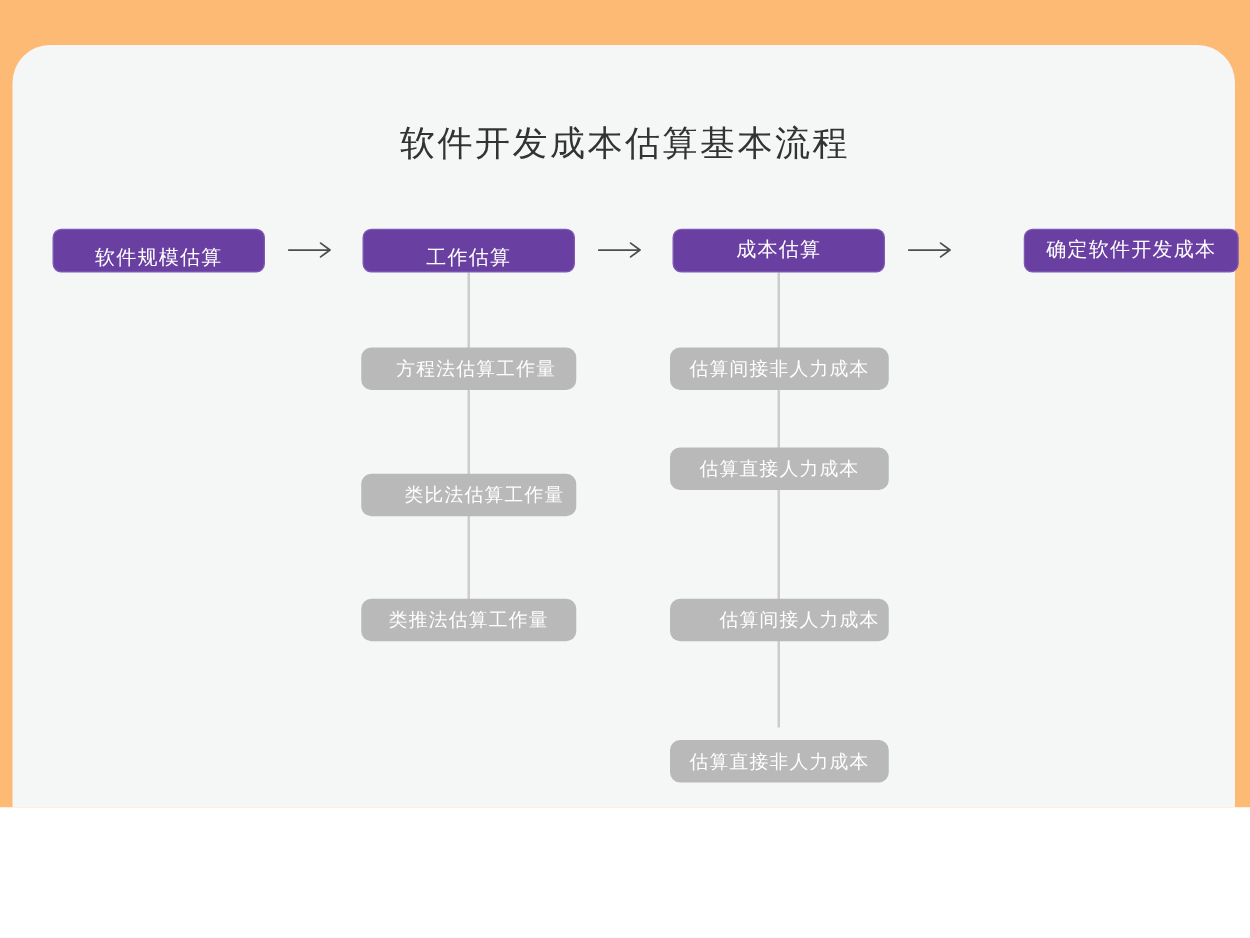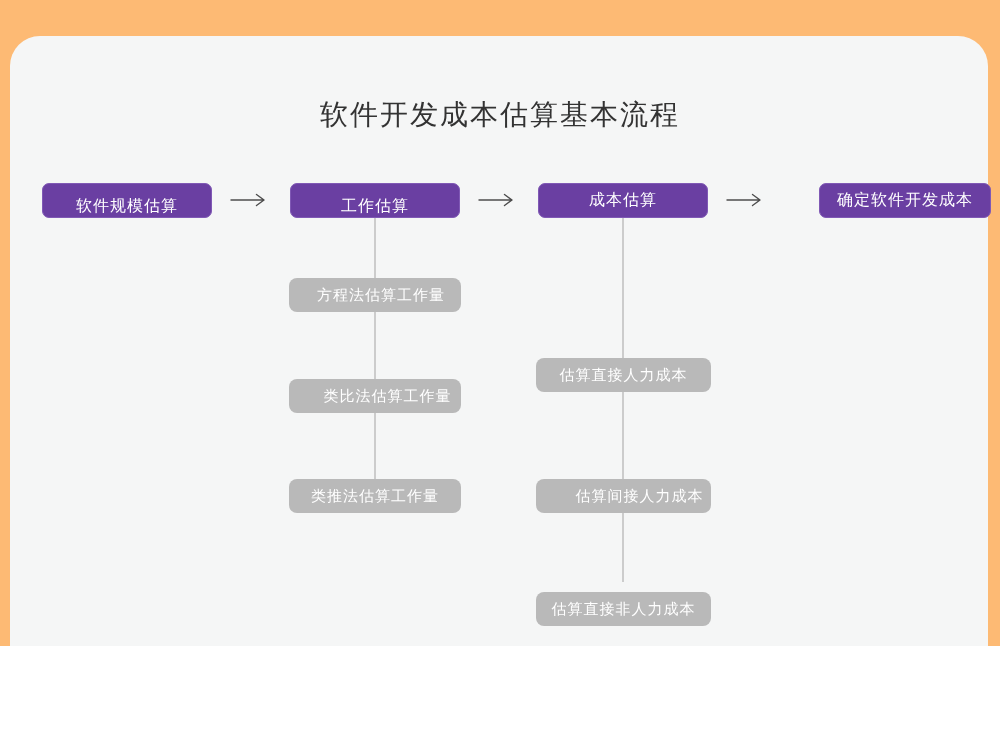--- a/index.html
+++ b/index.html
@@ -138,20 +138,23 @@
   <div class="gbox" id="work-sub-1">
     <span>方程法估算工作量</span>
   </div>
   <div class="gbox" id="work-sub-2">
     <span>类比法估算工作量</span>
   </div>
   <div class="gbox" id="work-sub-3">
     <span>类推法估算工作量</span>
   </div>
 
+  <div class="gbox" id="cost-sub-1">
+    <span>估算间接非人力成本</span>
+  </div>
   <div class="gbox" id="cost-sub-2">
     <span>估算直接人力成本</span>
   </div>
   <div class="gbox" id="cost-sub-3">
     <span>估算间接人力成本</span>
   </div>
   <div class="gbox" id="cost-sub-4">
     <span>估算直接非人力成本</span>
   </div>
 

